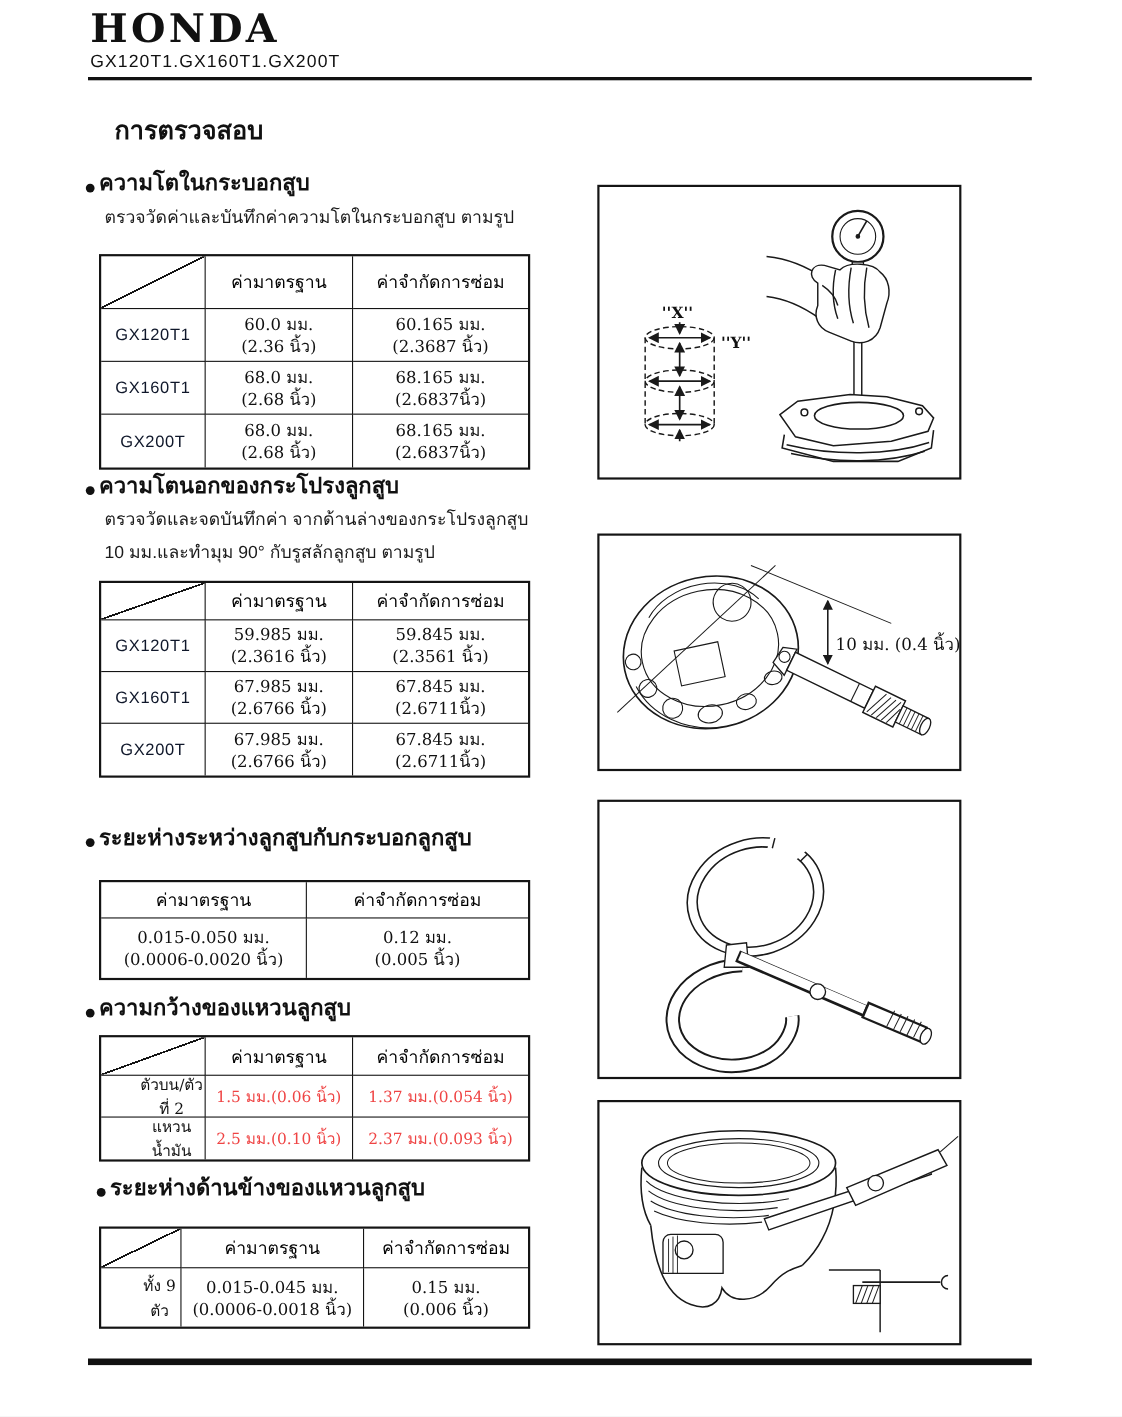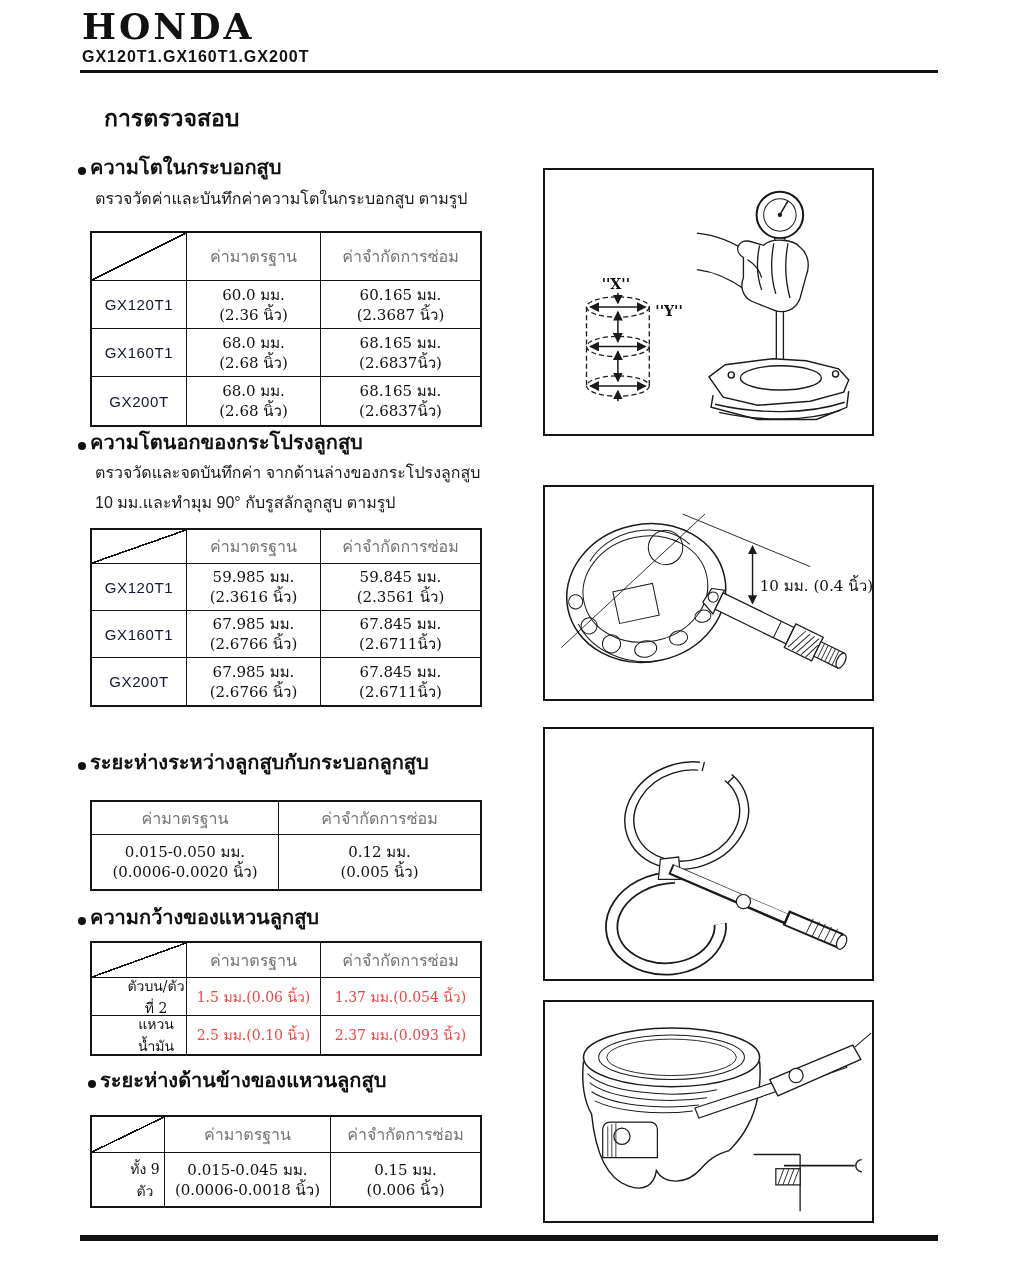--- a/index.html
+++ b/index.html
@@ -3,40 +3,40 @@
 <meta charset="utf-8">
 <style>
   html,body{margin:0;padding:0;background:#e8e8e8;}
   .page{position:relative;width:1020px;height:1288px;background:#ffffff;overflow:hidden;
         font-family:"Liberation Sans","DejaVu Sans",sans-serif;color:#111;}
   .abs{position:absolute;}
 
   
   .brand{left:82px;top:6px;font-family:"DejaVu Serif","Liberation Serif",serif;
          font-weight:900;font-size:36px;letter-spacing:3px;line-height:40px;}
-  .models{left:82px;top:48px;font-weight:bold;font-size:16px;letter-spacing:1px;}
+  .models{left:82px;top:48px;font-weight:normal;font-size:16px;letter-spacing:1px;}
   .top-rule{left:80px;top:70px;width:858px;height:3px;background:#111;}
   .page-title{left:104px;top:100px;font-size:23px;font-weight:bold;}
 
   
   .sec{position:absolute;display:flex;align-items:center;gap:4px;}
   .bullet{width:8px;height:8px;border-radius:50%;background:#111;margin-top:8px;flex:none;}
   .sec-head{font-size:20px;font-weight:bold;line-height:24px;}
   .desc{position:absolute;font-size:16px;color:#1b1b1b;line-height:22px;}
 
   
   .tbl{position:absolute;left:90px;display:grid;border:2px solid #141414;background:#fff;}
   .cell{border-right:1.3px solid #141414;border-bottom:1.3px solid #141414;
         display:flex;flex-direction:column;align-items:center;justify-content:center;
         text-align:center;overflow:hidden;}
   .lc{border-right:none;} .lr{border-bottom:none;}
   .diag{background:linear-gradient(to bottom right,
         transparent calc(50% - 0.8px),#141414 calc(50% - 0.8px),
         #141414 calc(50% + 0.8px),transparent calc(50% + 0.8px));}
-  .colhead{font-size:16px;color:#737373;}
+  .colhead{font-size:16px;color:#000000;}
   .val{font-family:"DejaVu Serif","Liberation Serif",serif;font-size:15px;line-height:20px;color:#101010;}
   .val14{font-family:"DejaVu Serif","Liberation Serif",serif;font-size:14px;color:#ef4444;}
   .rowlab{font-family:Liberation Sans, sans-serif;font-size:15px;letter-spacing:0.6px;color:#0f172a;}
   .rowlab14{font-family:"DejaVu Serif","Liberation Serif",serif;font-size:14px;color:#101010;padding-left:34px;}
 
   
   .fig{position:absolute;left:543px;width:327px;border:2px solid #141414;background:#fff;}
   .fig svg{display:block;width:100%;height:100%;}
   .fig text{font-family:"DejaVu Serif","Liberation Serif",serif;fill:#111;}
 

